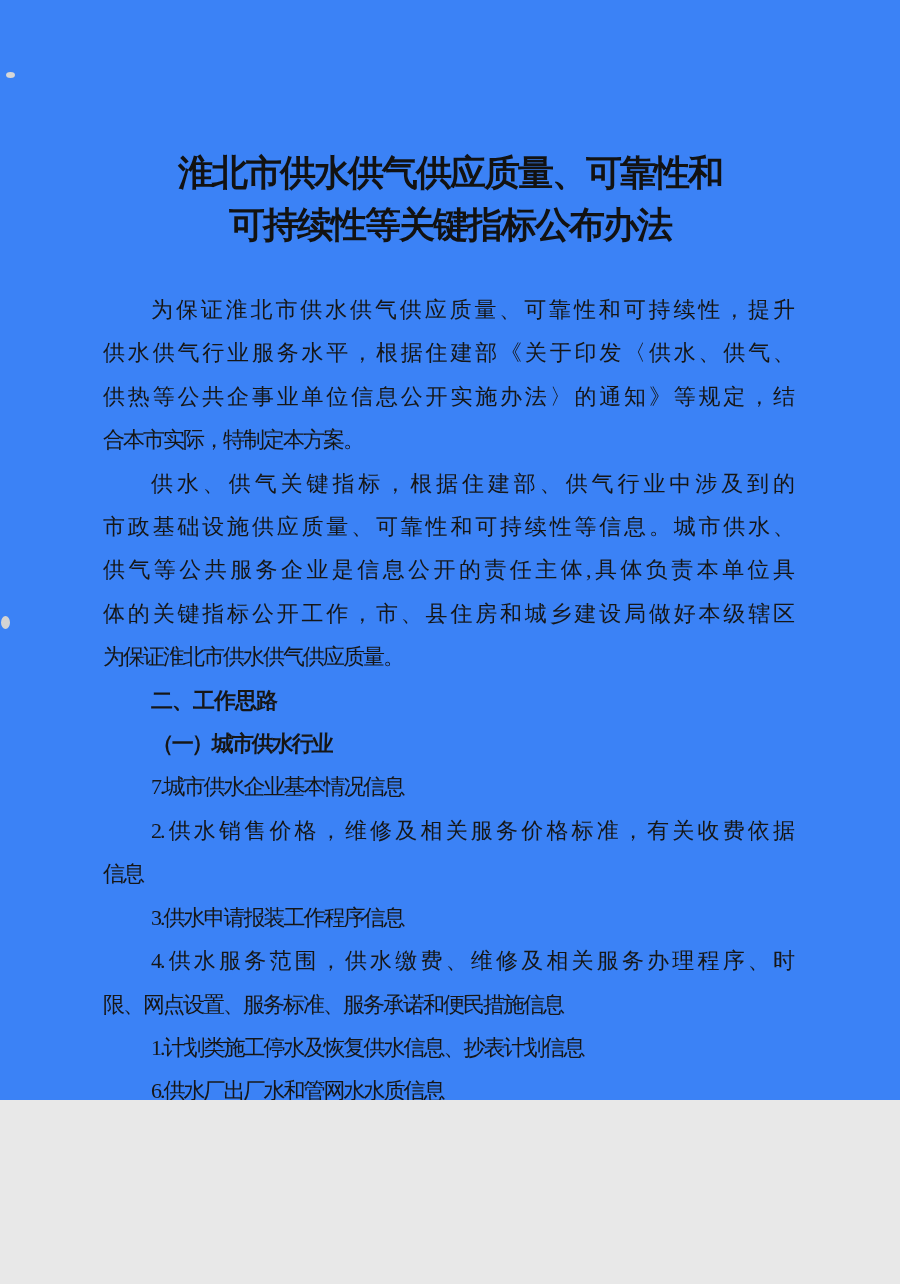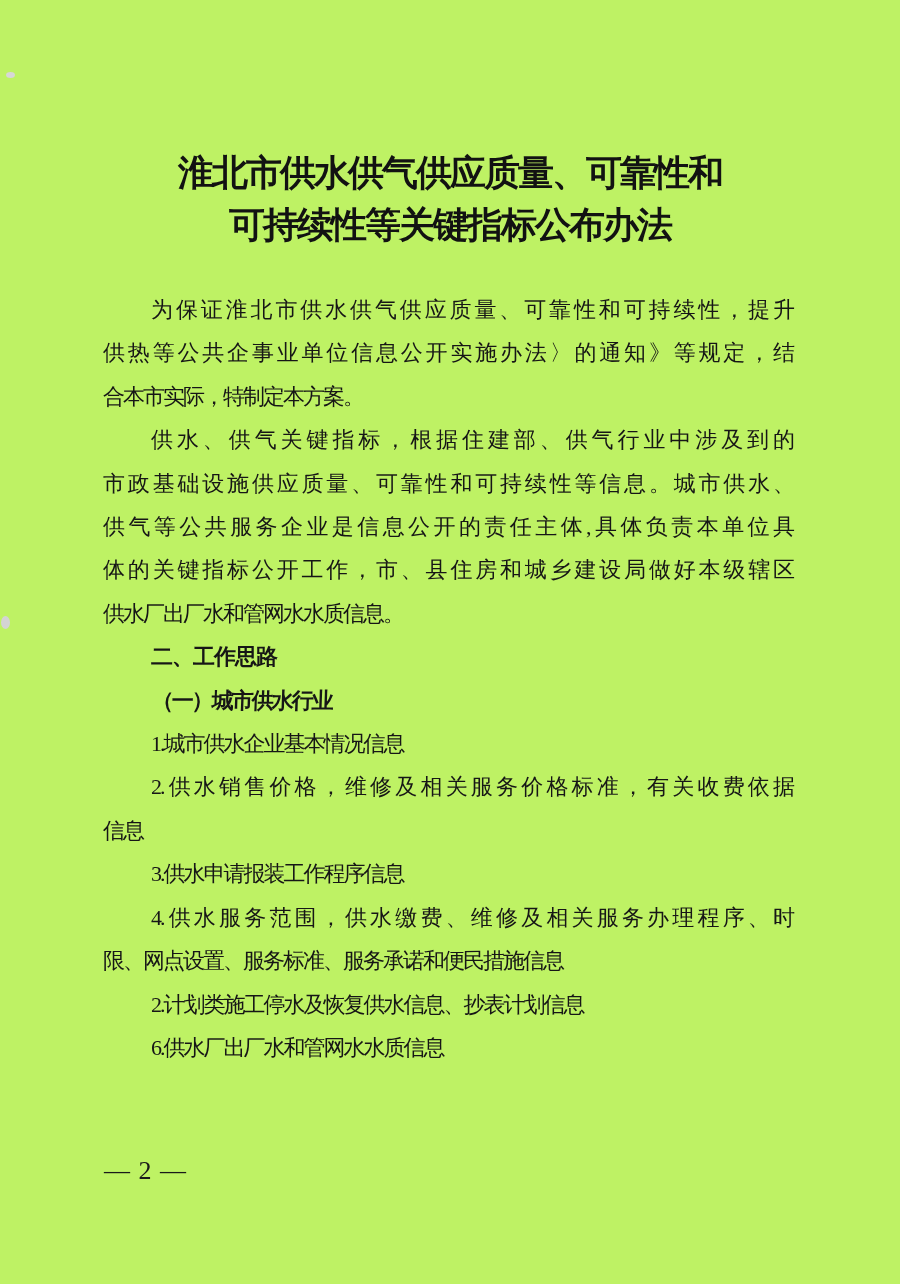--- a/index.html
+++ b/index.html
@@ -3,22 +3,22 @@
 <meta charset="utf-8">
 <style>
   html, body {
     margin: 0;
     padding: 0;
     background: #e8e8e8;
   }
   .page {
     position: relative;
     width: 900px;
-    height: 1284px;
-    background: #bef264;
+    height: 1100px;
+    background: #3b82f6;
     overflow: hidden;
     font-family: "Liberation Serif", serif;
   }
   
   .artifact {
     position: absolute;
     border-radius: 50%;
   }
   .artifact.a1 { left: 6px;  top: 72px;  width: 9px;  height: 6px;  background: #d7d7d7; }
   .artifact.a2 { left: 1px;  top: 616px; width: 9px;  height: 13px; background: #d4d4d4; }
@@ -81,34 +81,35 @@
   <div class="artifact a1"></div>
   <div class="artifact a2"></div>
 
   <div class="title">
     <div>淮北市供水供气供应质量、可靠性和</div>
     <div>可持续性等关键指标公布办法</div>
   </div>
 
   <div class="body-block" id="body-lines">
       <div class="line ind jl">为保证淮北市供水供气供应质量、可靠性和可持续性，提升</div>
+      <div class="line jl">供水供气行业服务水平，根据住建部《关于印发〈供水、供气、</div>
       <div class="line jl">供热等公共企事业单位信息公开实施办法〉的通知》等规定，结</div>
       <div class="line">合本市实际，特制定本方案。</div>
       <div class="line ind jl">供水、供气关键指标，根据住建部、供气行业中涉及到的</div>
       <div class="line jl">市政基础设施供应质量、可靠性和可持续性等信息。城市供水、</div>
       <div class="line jl">供气等公共服务企业是信息公开的责任主体,具体负责本单位具</div>
       <div class="line jl">体的关键指标公开工作，市、县住房和城乡建设局做好本级辖区</div>
-      <div class="line">供水厂出厂水和管网水水质信息。</div>
+      <div class="line">为保证淮北市供水供气供应质量。</div>
       <div class="line ind h-hei">二、工作思路</div>
       <div class="line ind h-kai">（一）城市供水行业</div>
-      <div class="line ind">1.城市供水企业基本情况信息</div>
+      <div class="line ind">7.城市供水企业基本情况信息</div>
       <div class="line ind jl">2.供水销售价格，维修及相关服务价格标准，有关收费依据</div>
       <div class="line">信息</div>
       <div class="line ind">3.供水申请报装工作程序信息</div>
       <div class="line ind jl">4.供水服务范围，供水缴费、维修及相关服务办理程序、时</div>
       <div class="line">限、网点设置、服务标准、服务承诺和便民措施信息</div>
-      <div class="line ind">2.计划类施工停水及恢复供水信息、抄表计划信息</div>
+      <div class="line ind">1.计划类施工停水及恢复供水信息、抄表计划信息</div>
       <div class="line ind">6.供水厂出厂水和管网水水质信息</div>
     </div>
 
   <div class="footer">— 2 —</div>
 
 </div>
 
 </body></html>

